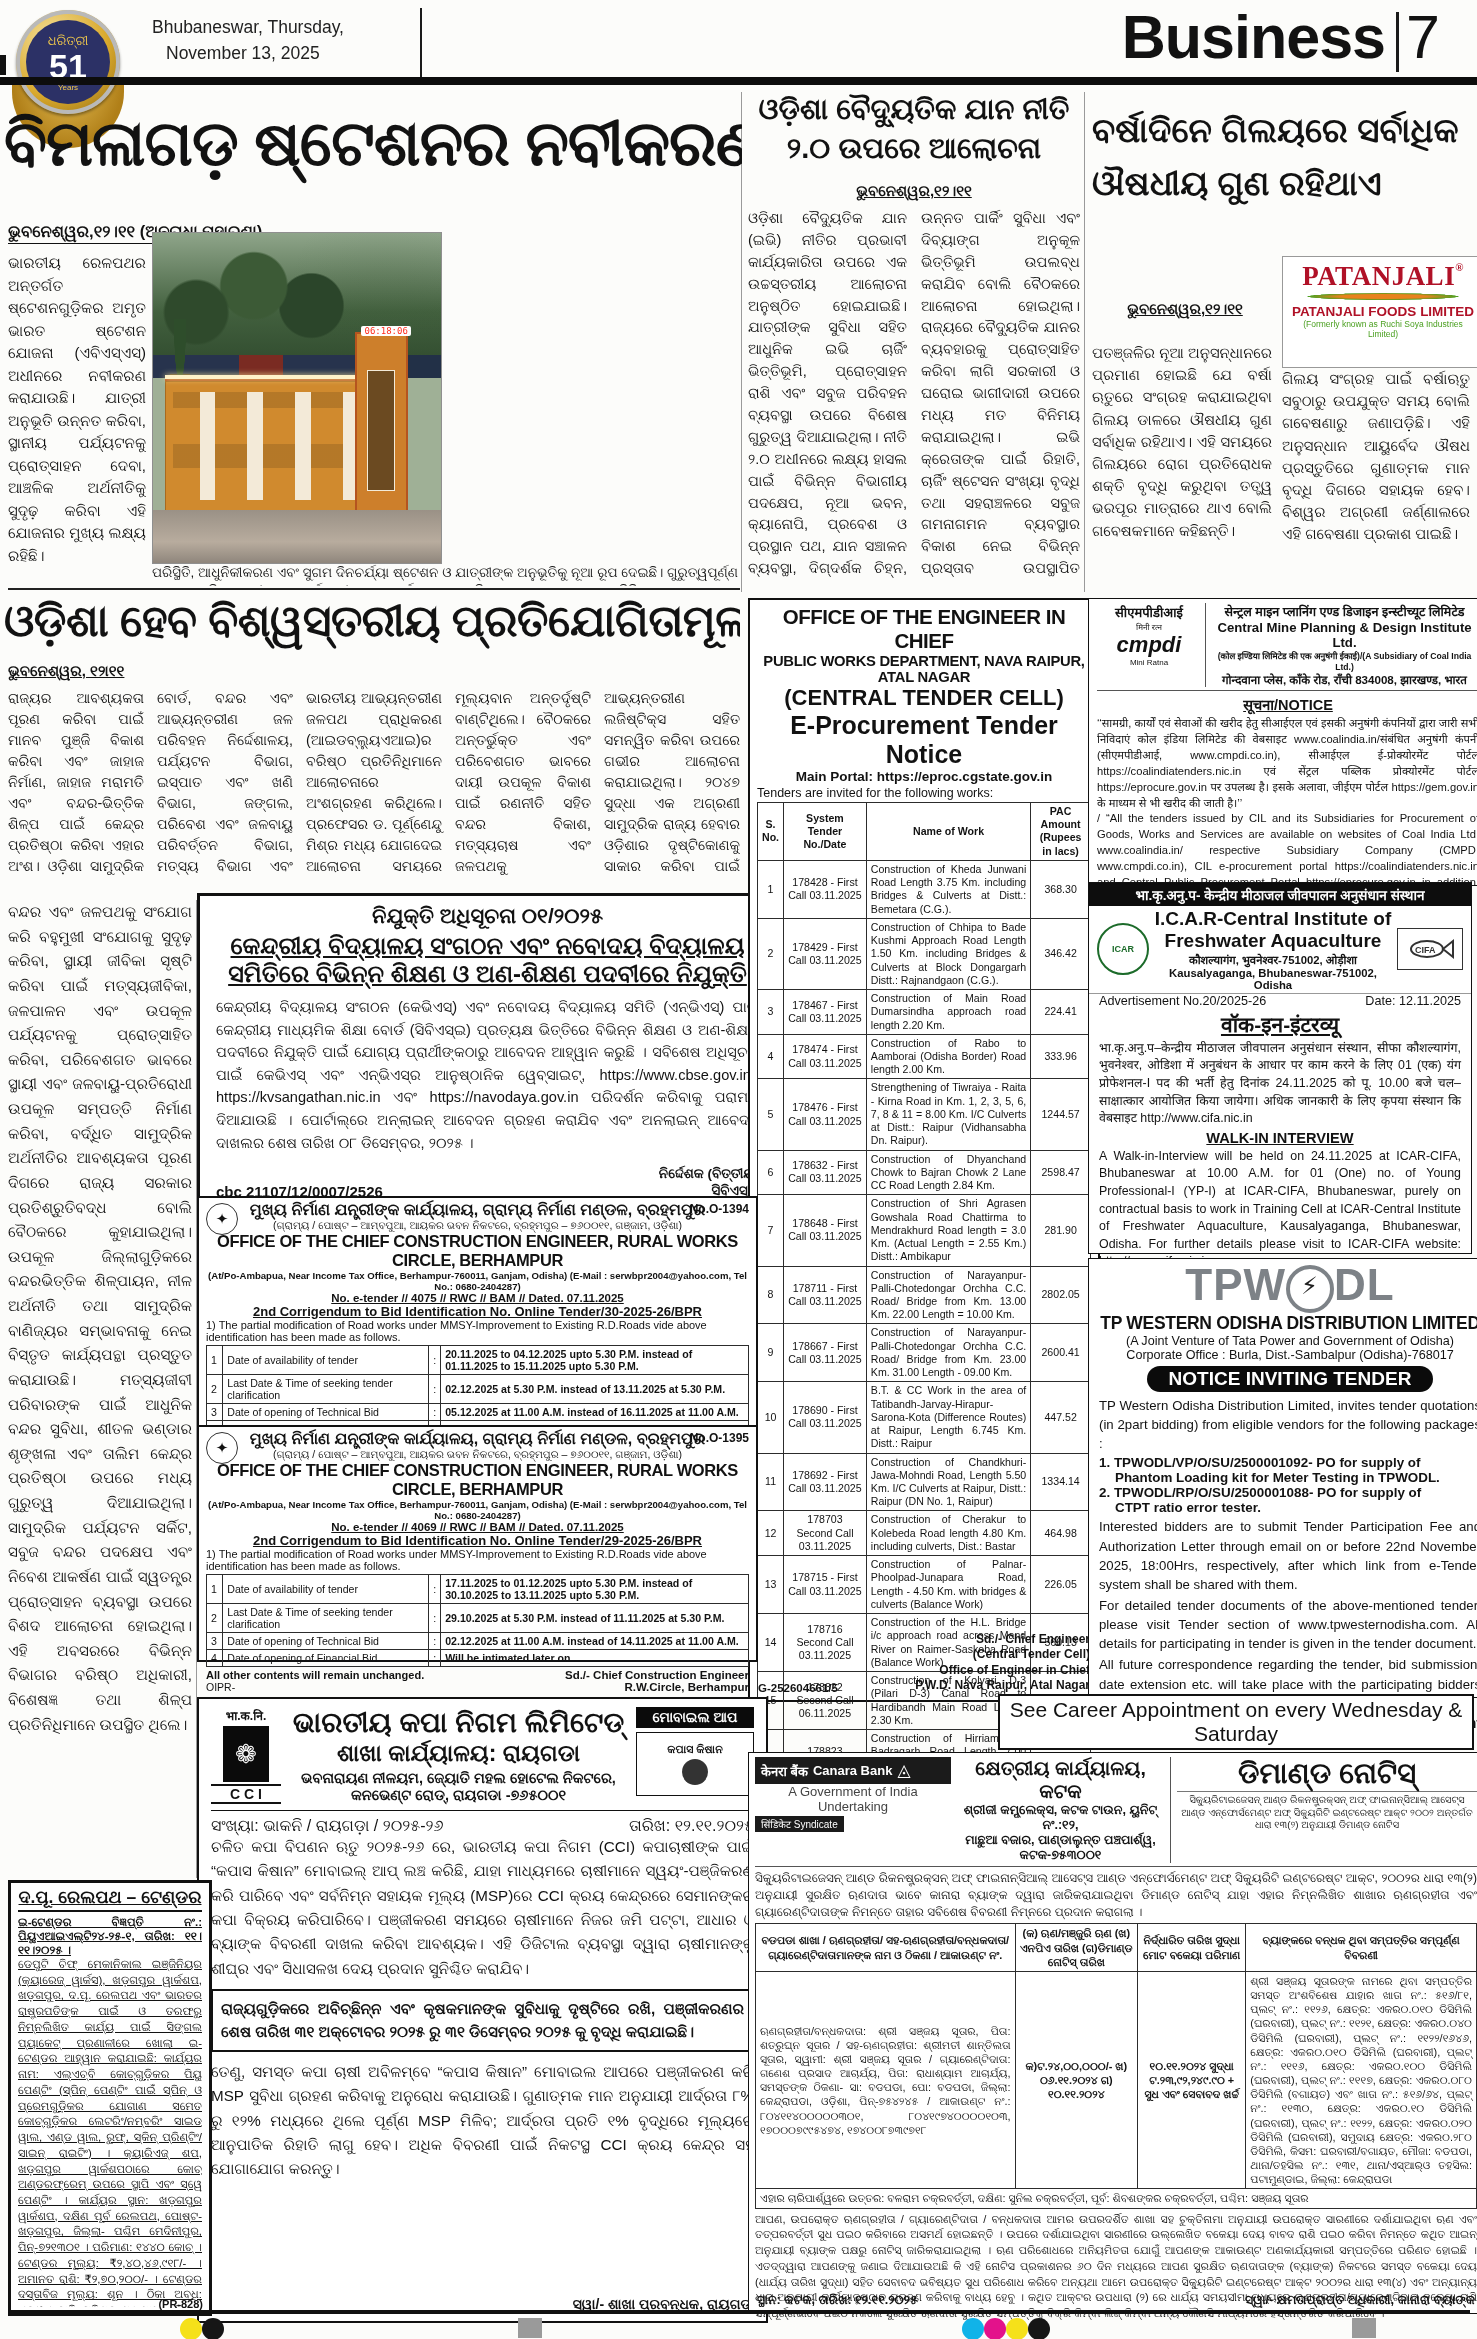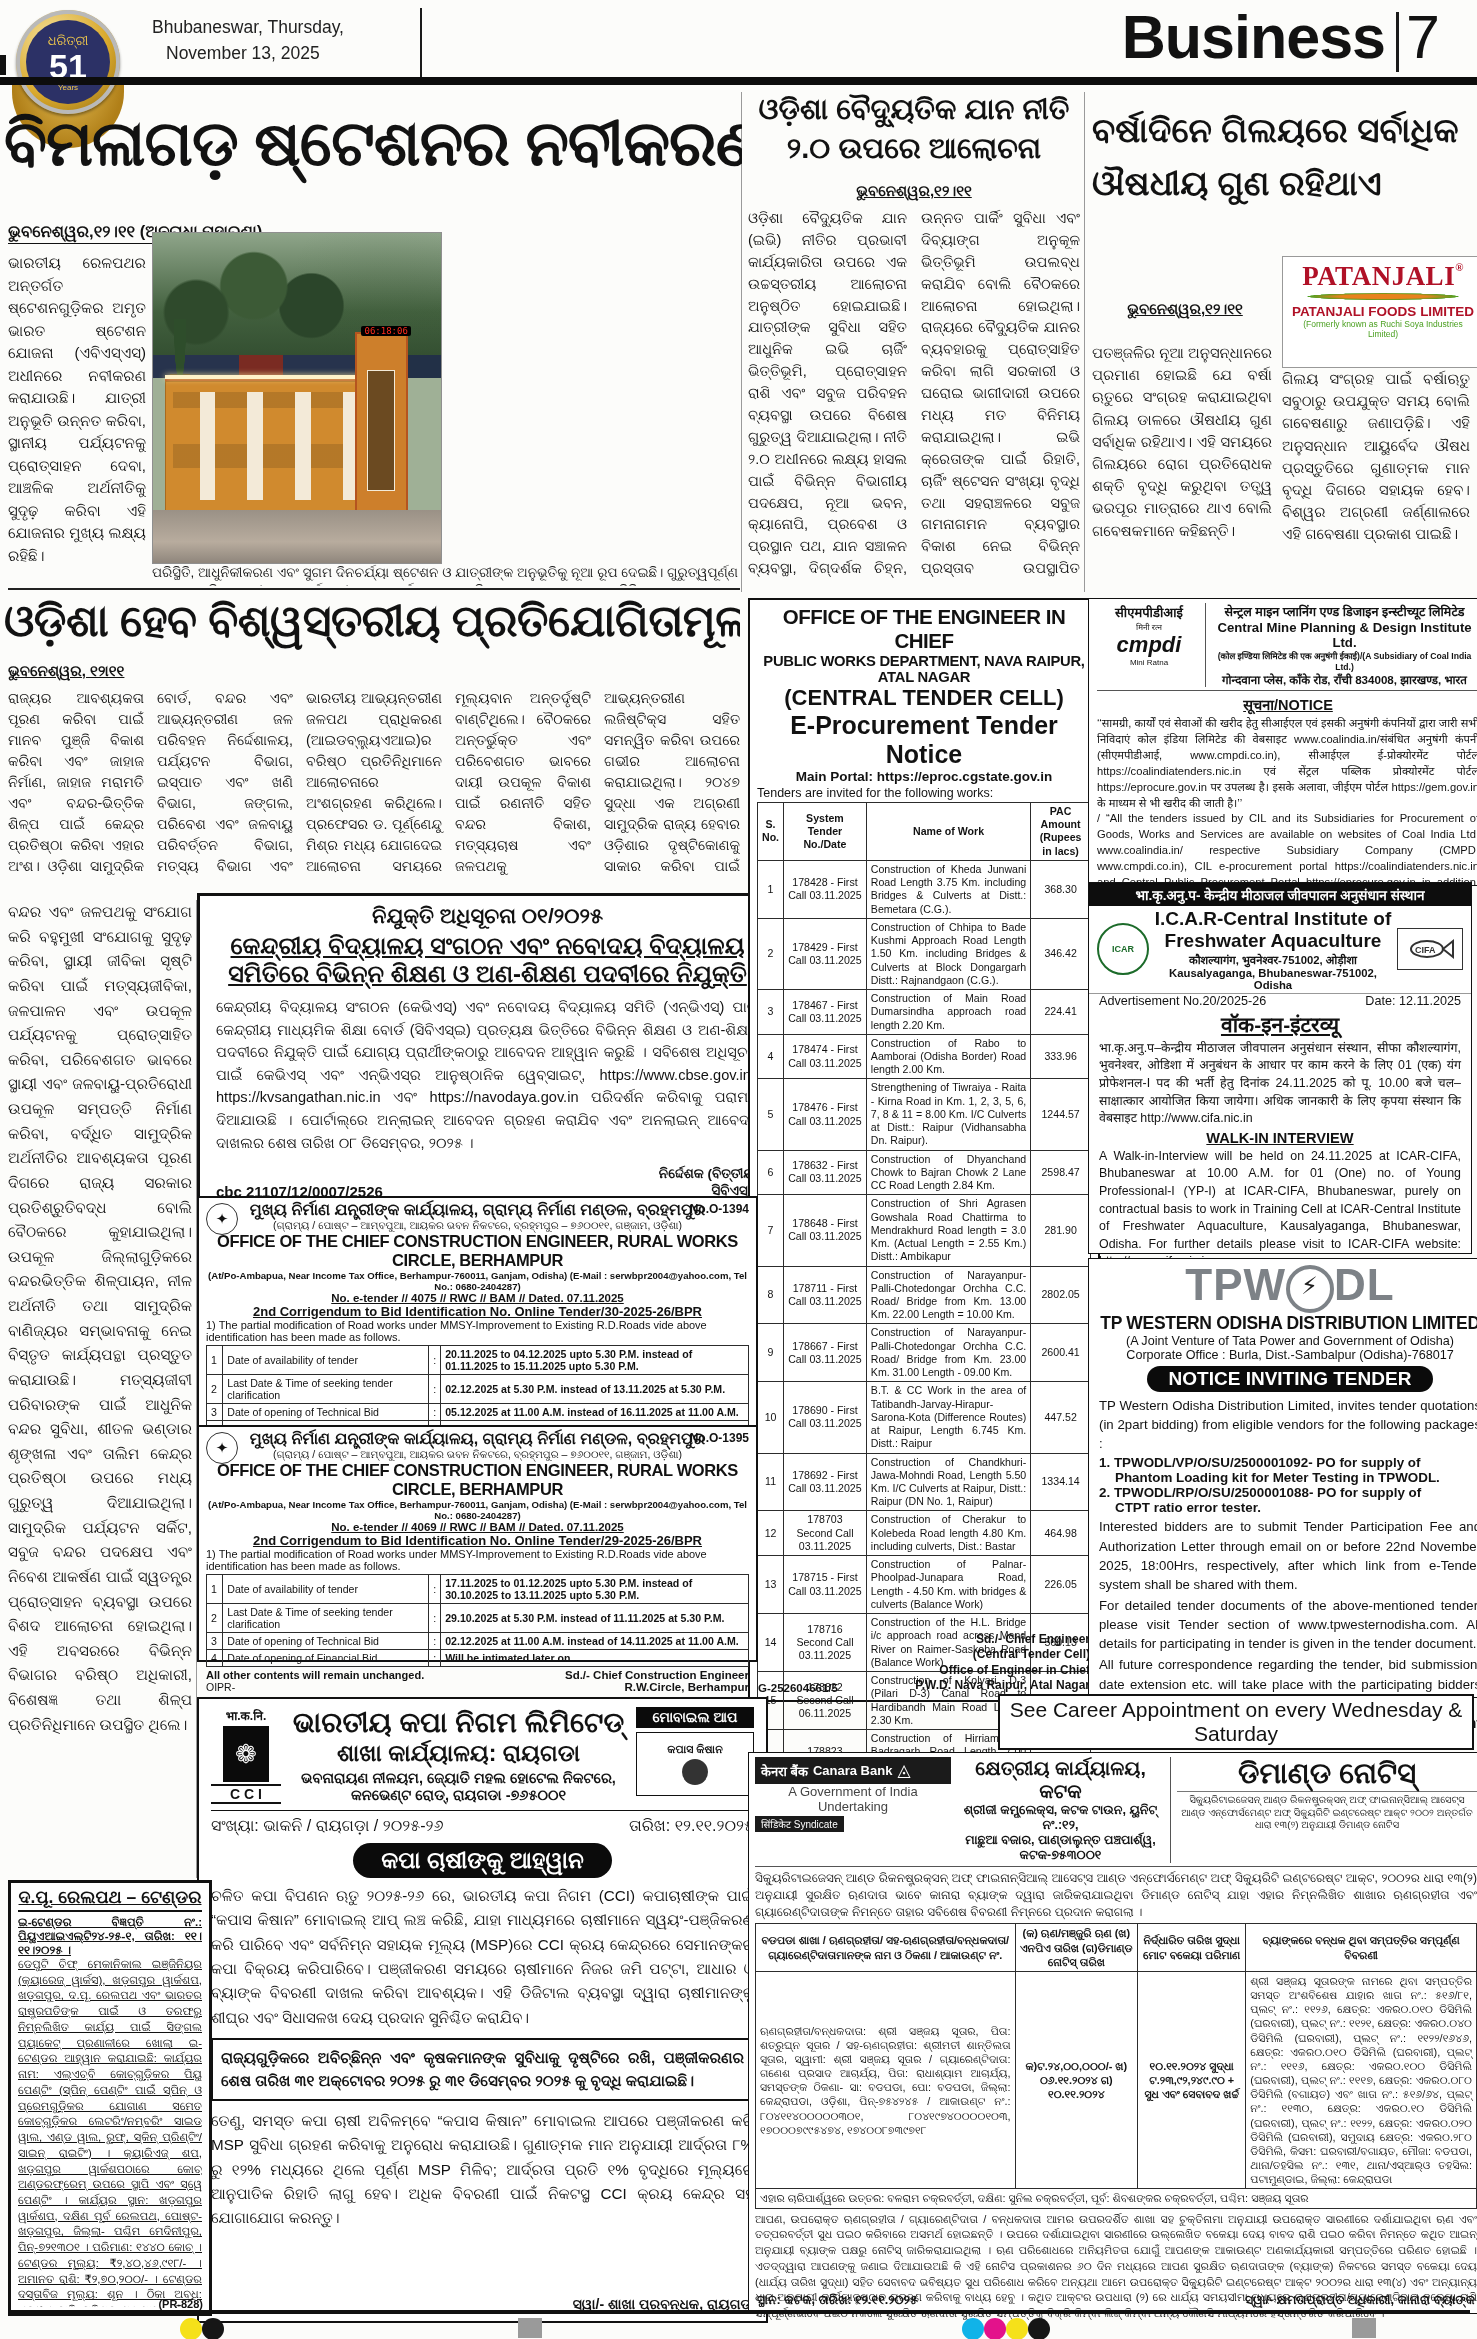--- a/index.html
+++ b/index.html
@@ -22,21 +22,21 @@
   .rule-black{left:0;top:77px;width:1477px;height:8px;background:#0d0d0d;}
   .vline{background:#1a1a1a;}
   .colrule{background:#9a9a9a;width:1px;}
   
   .body-txt{font-size:15px;line-height:1.5;}
   .boxed{border:2px solid #111;background:#fff;}
   .pill{display:inline-block;background:#0b0b0b;color:#fff;border-radius:22px;padding:4px 28px;}
   table{border-collapse:collapse;}
   .ttable td,.ttable th{border:1px solid #2c2c2c;padding:2px 4px;vertical-align:middle;}
   .photo-scene{border:1px solid #8f8f8f;background:linear-gradient(#b9c4b6,#cfd6cb 18%,#9fb096 30%);}
-  .led{font-family:"DejaVu Sans Mono",monospace;color:#ff2d1e;background:#000000;padding:0 3px;border-radius:2px;}
+  .led{font-family:"DejaVu Sans Mono",monospace;color:#ff2d1e;background:#ffffff;padding:0 3px;border-radius:2px;}
   .regmark{position:absolute;border-radius:50%;width:22px;height:22px;}
 </style>
 </head>
 <body>
 
 <div id="page">
 
   <div class="abs" id="logo-badge">
     <div class="badge-leaf"></div>
     <div class="badge-ring"></div>
@@ -405,21 +405,20 @@
         <div style="border:1.5px solid #111;margin-top:4px;height:62px;display:flex;flex-direction:column;align-items:center;justify-content:center;">
           <div style="font-size:11px;font-weight:bold;">କପାସ କିଷାନ</div>
           <div style="width:26px;height:26px;border-radius:50%;background:#333;margin-top:3px;"></div>
         </div>
       </div>
     </div>
     <div style="display:flex;justify-content:space-between;margin-top:6px;">
       <div style="font-size:16px;">ସଂଖ୍ୟା: ଭାକନି / ରାୟଗଡ଼ା / ୨୦୨୫-୨୬</div>
       <div style="font-size:16px;">ତାରିଖ: ୧୨.୧୧.୨୦୨୫</div>
     </div>
-    <div class="ctr" style="margin:8px 0 6px 0;"><span class="pill b" style="font-size:23px;">କପା ଚାଷୀଙ୍କୁ ଆହ୍ୱାନ</span></div>
     <div class="jt" style="font-size:15.2px;line-height:1.6;">ଚଳିତ କପା ବିପଣନ ଋତୁ ୨୦୨୫-୨୬ ରେ, ଭାରତୀୟ କପା ନିଗମ (CCI) କପାଚାଷୀଙ୍କ ପାଇଁ “କପାସ କିଷାନ” ମୋବାଇଲ୍ ଆପ୍ ଲଞ୍ଚ କରିଛି, ଯାହା ମାଧ୍ୟମରେ ଚାଷୀମାନେ ସ୍ୱୟଂ-ପଞ୍ଜିକରଣ କରି ପାରିବେ ଏବଂ ସର୍ବନିମ୍ନ ସହାୟକ ମୂଲ୍ୟ (MSP)ରେ CCI କ୍ରୟ କେନ୍ଦ୍ରରେ ସେମାନଙ୍କର କପା ବିକ୍ରୟ କରିପାରିବେ। ପଞ୍ଜୀକରଣ ସମୟରେ ଚାଷୀମାନେ ନିଜର ଜମି ପଟ୍ଟା, ଆଧାର ଓ ବ୍ୟାଙ୍କ ବିବରଣୀ ଦାଖଲ କରିବା ଆବଶ୍ୟକ। ଏହି ଡିଜିଟାଲ ବ୍ୟବସ୍ଥା ଦ୍ୱାରା ଚାଷୀମାନଙ୍କୁ ଶୀଘ୍ର ଏବଂ ସିଧାସଳଖ ଦେୟ ପ୍ରଦାନ ସୁନିଶ୍ଚିତ କରାଯିବ।</div>
     <div class="jt" style="font-size:15.2px;line-height:1.55;border:2px solid #111;padding:6px 8px;margin:8px 0;font-weight:bold;">ରାଜ୍ୟଗୁଡ଼ିକରେ ଅବିଚ୍ଛିନ୍ନ ଏବଂ କୃଷକମାନଙ୍କ ସୁବିଧାକୁ ଦୃଷ୍ଟିରେ ରଖି, ପଞ୍ଜୀକରଣର ଶେଷ ତାରିଖ ୩୧ ଅକ୍ଟୋବର ୨୦୨୫ ରୁ ୩୧ ଡିସେମ୍ବର ୨୦୨୫ କୁ ବୃଦ୍ଧି କରାଯାଇଛି।</div>
     <div class="jt" style="font-size:15.2px;line-height:1.6;">ତେଣୁ, ସମସ୍ତ କପା ଚାଷୀ ଅବିଳମ୍ବେ “କପାସ କିଷାନ” ମୋବାଇଲ ଆପରେ ପଞ୍ଜୀକରଣ କରି MSP ସୁବିଧା ଗ୍ରହଣ କରିବାକୁ ଅନୁରୋଧ କରାଯାଉଛି। ଗୁଣାତ୍ମକ ମାନ ଅନୁଯାୟୀ ଆର୍ଦ୍ରତା ୮% ରୁ ୧୨% ମଧ୍ୟରେ ଥିଲେ ପୂର୍ଣ୍ଣ MSP ମିଳିବ; ଆର୍ଦ୍ରତା ପ୍ରତି ୧% ବୃଦ୍ଧିରେ ମୂଲ୍ୟରେ ଆନୁପାତିକ ରିହାତି ଲାଗୁ ହେବ। ଅଧିକ ବିବରଣୀ ପାଇଁ ନିକଟସ୍ଥ CCI କ୍ରୟ କେନ୍ଦ୍ର ସହ ଯୋଗାଯୋଗ କରନ୍ତୁ।</div>
     <div class="b" style="position:absolute;right:12px;bottom:8px;font-size:14px;">ସ୍ୱା/- ଶାଖା ପ୍ରବନ୍ଧକ, ରାୟଗଡ଼ା</div>
   </div>
 
   <div class="abs boxed" style="left:1088px;top:598px;width:382px;height:278px;border-width:1.5px;padding:4px 8px;">
     <div style="display:flex;border-bottom:1px solid #555;padding-bottom:3px;">
       <div style="width:104px;border-right:1px solid #555;padding-right:4px;text-align:center;">
         <div class="b" style="font-size:13px;">सीएमपीडीआई</div>

